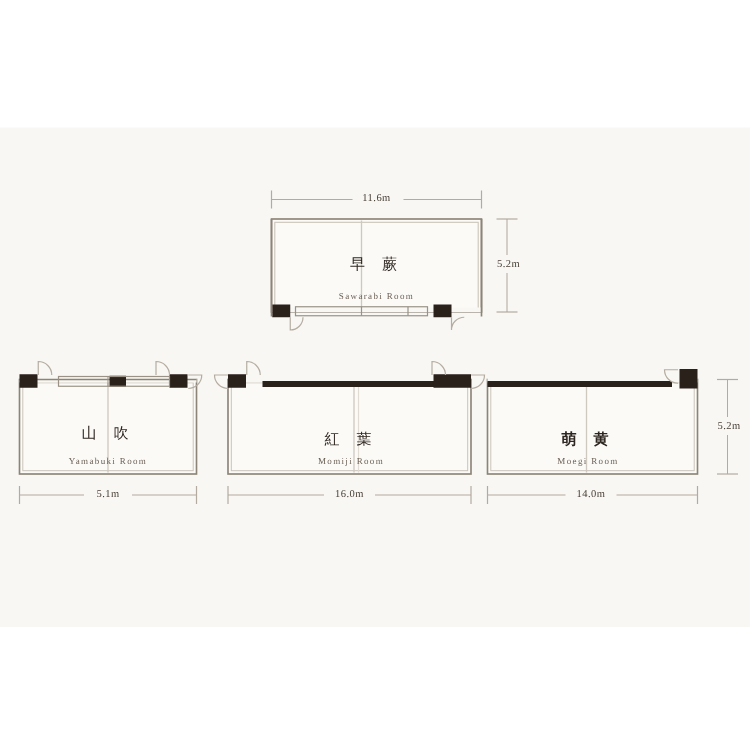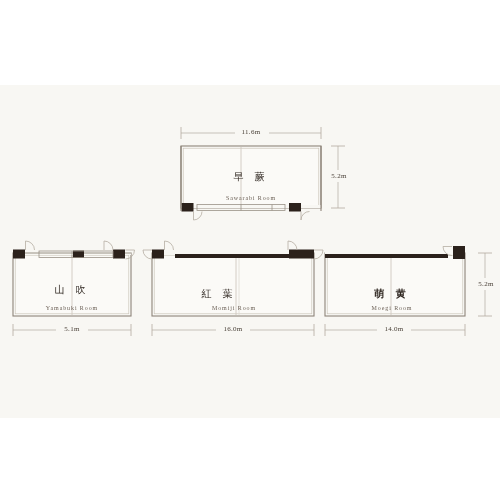--- a/index.html
+++ b/index.html
@@ -204,21 +204,21 @@
     </g>
 
   </svg>
 
   <div class="lbl room-jp" style="left:251px;top:172px;">早 蕨</div>
   <div class="lbl room-en" style="left:251px;top:195px;">Sawarabi Room</div>
 
   <div class="lbl room-jp" style="left:72px;top:285px;">山 吹</div>
   <div class="lbl room-en" style="left:72px;top:305px;">Yamabuki Room</div>
 
-  <div class="lbl room-jp" style="left:219px;top:289px;">紅 葉</div>
+  <div class="lbl room-jp" style="left:234px;top:289px;">紅 葉</div>
   <div class="lbl room-en" style="left:234px;top:305px;">Momiji Room</div>
 
   <div class="lbl room-jp" style="left:392px;top:289px;font-weight:bold;">萌 黄</div>
   <div class="lbl room-en" style="left:392px;top:305px;">Moegi Room</div>
 
   <div class="lbl dim-txt" style="left:251px;top:129px;">11.6m</div>
 
   <div class="lbl dim-txt" style="left:339px;top:173px;">5.2m</div>
 
   <div class="lbl dim-txt" style="left:72px;top:326px;">5.1m</div>

